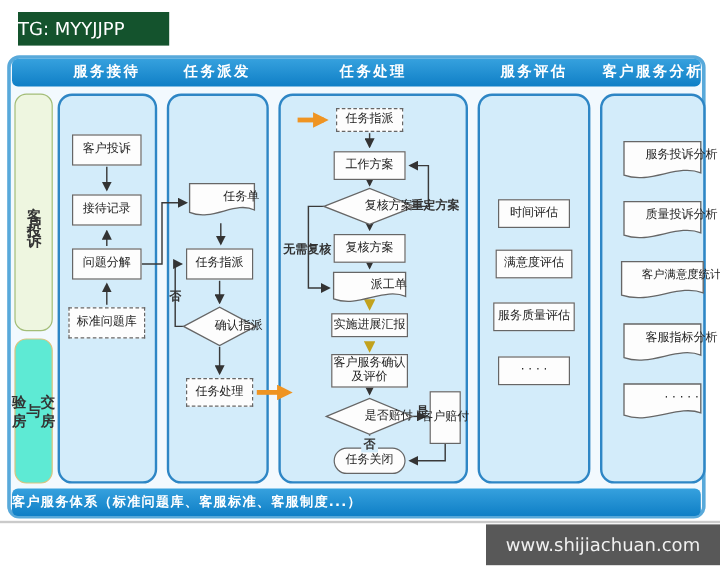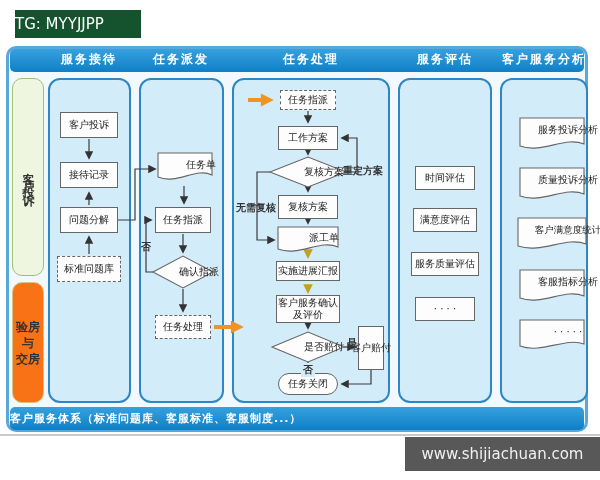--- a/index.html
+++ b/index.html
@@ -20,22 +20,22 @@
               background:linear-gradient(#36a1de,#0f7fc6);color:#fff;font-size:11px;
               font-weight:bold;text-align:left;line-height:23px;letter-spacing:1px;}
   #gray-line{left:0;top:434px;width:600px;height:2px;background:#cacaca;}
   #watermark{left:405px;top:437px;width:195px;height:34px;background:#585858;color:#f0f0f0;
              font-size:15px;line-height:34px;text-align:center;}
   
   .side-box{box-sizing:border-box;border-radius:10px;display:flex;align-items:center;
             justify-content:center;text-align:center;font-size:12px;font-weight:bold;color:#333;}
   #side-top{left:12px;top:78px;width:32px;height:198px;background:#eef6e0;border:1.5px solid #a3bd77;}
   #side-top .vtext{writing-mode:vertical-lr;text-orientation:upright;letter-spacing:7px;}
-  #side-bottom{left:12px;top:282px;width:32px;height:121px;background:#f97316;border:1.5px solid #d9c47e;
-               flex-direction:column;line-height:16px;}
+  #side-bottom{left:12px;top:282px;width:32px;height:121px;background:#5eead4;border:1.5px solid #d9c47e;
+               flex-direction:row;line-height:16px;}
   
   .lane{box-sizing:border-box;top:78px;height:325px;background:#d3ecfa;
         border:2px solid #2e86c5;border-radius:12px;}
   
   .node{box-sizing:border-box;border:1px solid #666;background:#fdfdfd;color:#222;
         display:flex;align-items:center;justify-content:center;text-align:center;
         font-size:10px;line-height:12px;white-space:nowrap;}
   .dashed{border-style:dashed;}
   .stadium{border-radius:11px;}
   .lbl{display:flex;align-items:center;justify-content:center;text-align:center;

